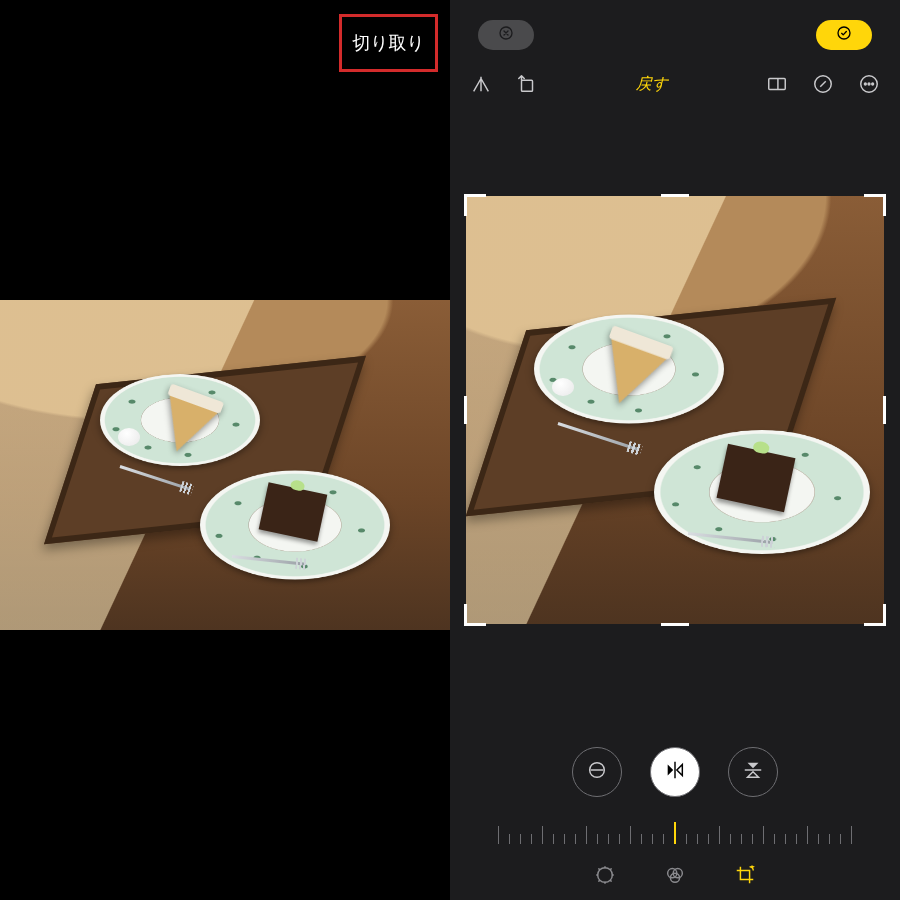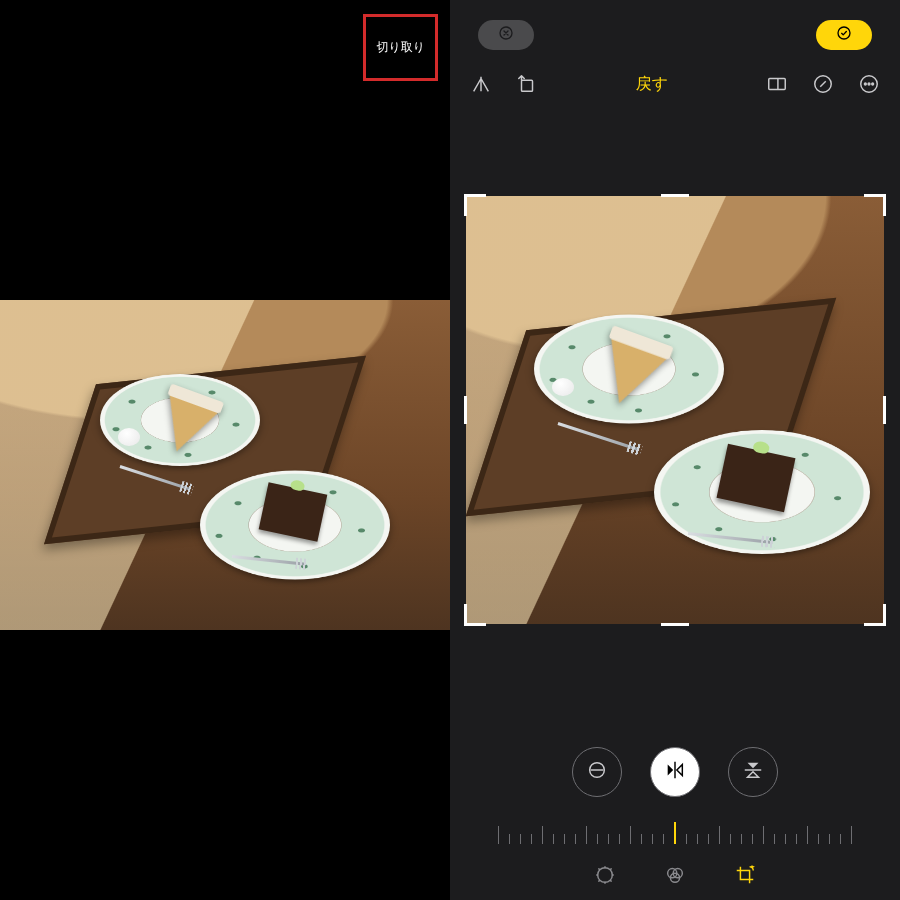--- a/index.html
+++ b/index.html
@@ -10,24 +10,24 @@
     display: flex;
     color: #fff;
   }
   .pane { position: relative; height: 100%; overflow: hidden; }
   .pane-left  { width: 450px; background: #000; }
   .pane-right { width: 450px; background: #1c1c1e; }
 
   
   .crop-button {
     position: absolute; top: 14px; right: 12px;
-    padding: 22px 10px;
+    padding: 14px 10px;
     background: #000; color: #fff;
     border: 3px solid #d32b2b;
-    font-size: 12px; font-weight: 500;
+    font-size: 18px; font-weight: 500;
     cursor: pointer;
   }
   .left-photo-wrap {
     position: absolute; left: 0; right: 0; top: 300px; height: 330px;
     background: #3a2d22;
   }
 
   
   .photo {
     position: absolute; inset: 0;
@@ -107,20 +107,21 @@
     cursor:pointer;
   }
   .pill-cancel  { background:#4a4a4c; }
   .pill-confirm { background:#ffd60a; }
   .pill svg { width:16px; height:16px; }
 
   .toolbar {
     position:absolute; left:0; right:0; top:64px; height:40px;
     display:flex; align-items:center; justify-content:space-between;
     padding:0 18px;
+    font-style:italic;
   }
   .tool-group { display:flex; align-items:center; gap:20px; }
   .tool-btn { width:26px; height:26px; display:flex; align-items:center; justify-content:center; cursor:pointer; color:#c9c9cc;}
   .tool-btn svg{width:22px;height:22px;stroke:#c9c9cc;stroke-width:1.6;fill:none;}
   .undo-label { color:#ffd60a; font-size:16px; cursor:pointer; }
 
   .crop-frame {
     position:absolute; left:16px; right:16px; top:196px; height:428px;
   }
   .crop-frame .photo-clip{

